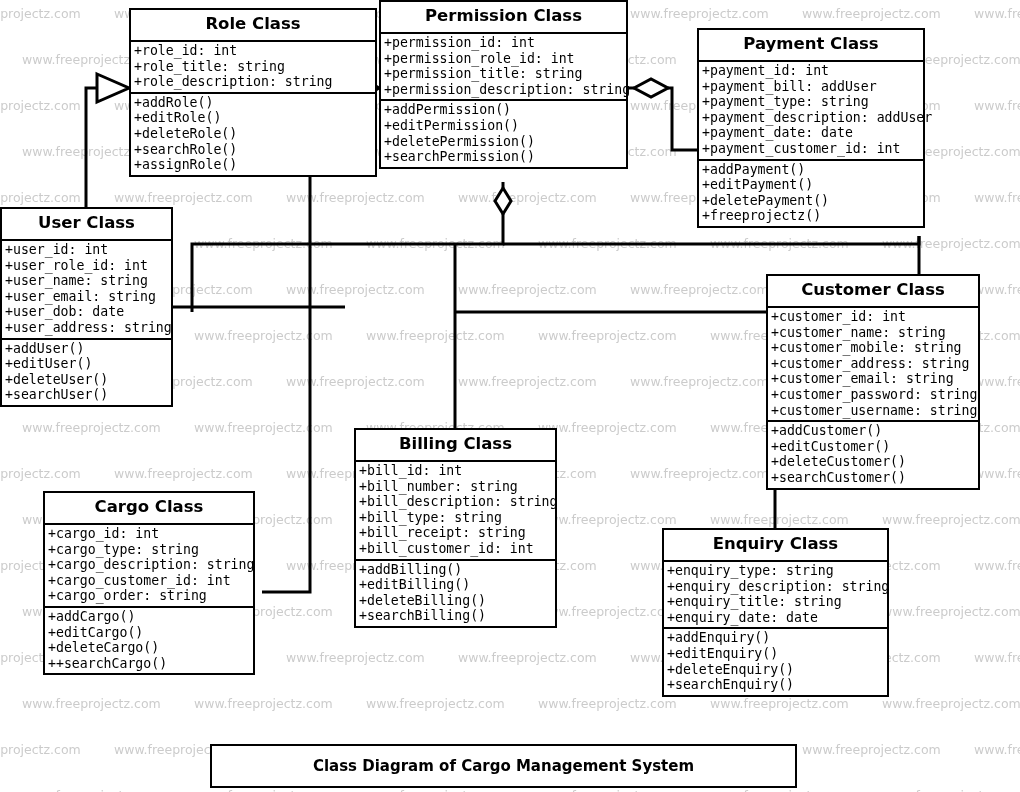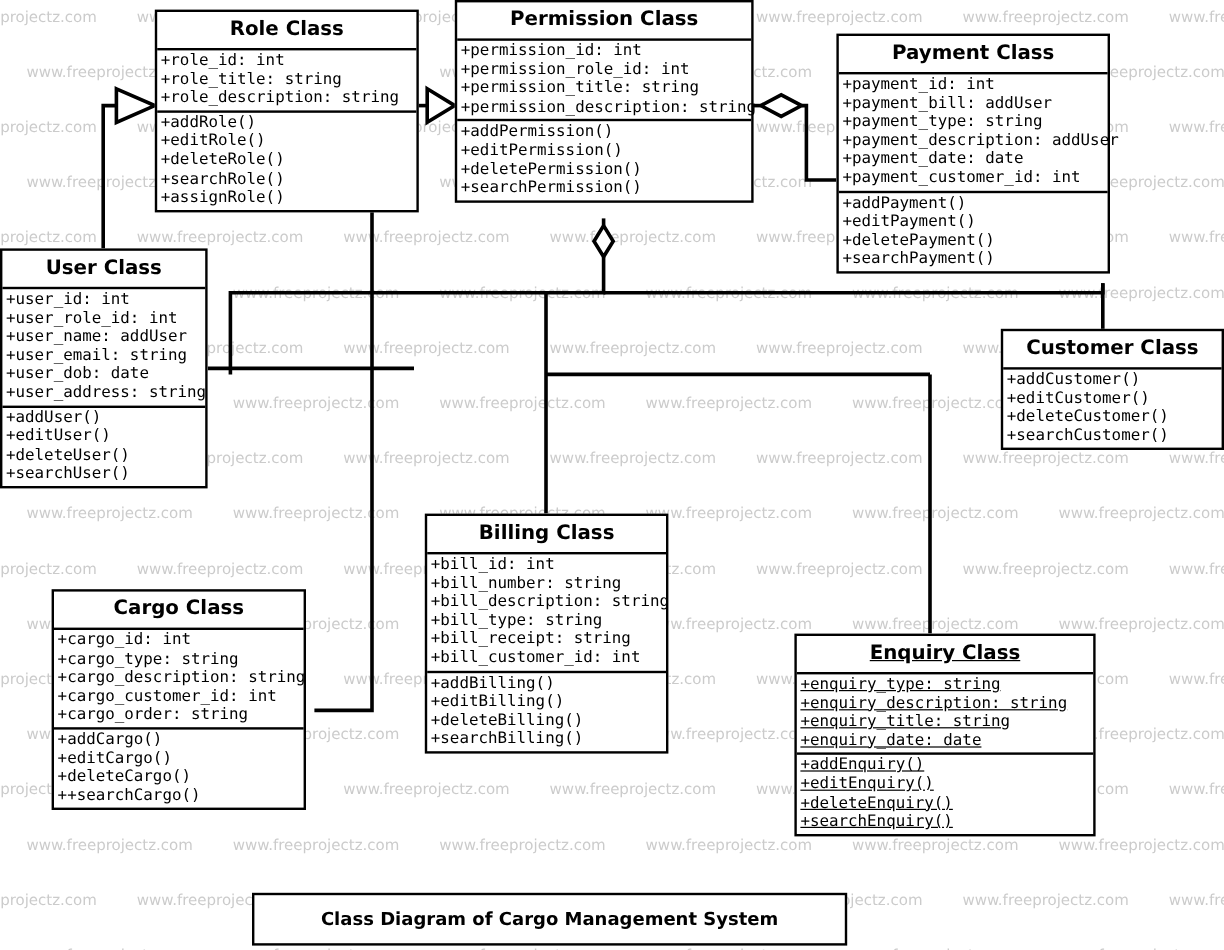--- a/index.html
+++ b/index.html
@@ -235,21 +235,21 @@
       <polygon points="97,74 129,88 97,102"></polygon>
 
       <polygon points="356,74 379,88 356,102"></polygon>
 
       <polygon points="634,88 651,79 668,88 651,97"></polygon>
 
       <polygon points="503,188 511,201 503,214 495,201"></polygon>
     </g>
   </svg>
 
-  <div class="uml-class" id="cls-role" style="left:129px; top:8px; width:220px;">
+  <div class="uml-class" id="cls-role" style="left:129px; top:8px; width:248px;">
     <div class="uml-title">Role Class</div>
     <div class="uml-section uml-attrs">
         <div class="uml-row">+role_id: int</div>
         <div class="uml-row">+role_title: string</div>
         <div class="uml-row">+role_description: string</div>
       </div>
     <div class="uml-section uml-methods">
         <div class="uml-row">+addRole()</div>
         <div class="uml-row">+editRole()</div>
         <div class="uml-row">+deleteRole()</div>
@@ -281,44 +281,53 @@
         <div class="uml-row">+payment_bill: addUser</div>
         <div class="uml-row">+payment_type: string</div>
         <div class="uml-row">+payment_description: addUser</div>
         <div class="uml-row">+payment_date: date</div>
         <div class="uml-row">+payment_customer_id: int</div>
       </div>
     <div class="uml-section uml-methods">
         <div class="uml-row">+addPayment()</div>
         <div class="uml-row">+editPayment()</div>
         <div class="uml-row">+deletePayment()</div>
-        <div class="uml-row">+searchPayment()</div>
+        <div class="uml-row">+freeprojectz()</div>
       </div>
   </div>
 
   <div class="uml-class" id="cls-user" style="left:0px; top:207px; width:173px;">
     <div class="uml-title">User Class</div>
     <div class="uml-section uml-attrs">
         <div class="uml-row">+user_id: int</div>
         <div class="uml-row">+user_role_id: int</div>
-        <div class="uml-row">+user_name: addUser</div>
+        <div class="uml-row">+user_name: string</div>
         <div class="uml-row">+user_email: string</div>
         <div class="uml-row">+user_dob: date</div>
         <div class="uml-row">+user_address: string</div>
       </div>
     <div class="uml-section uml-methods">
         <div class="uml-row">+addUser()</div>
         <div class="uml-row">+editUser()</div>
         <div class="uml-row">+deleteUser()</div>
         <div class="uml-row">+searchUser()</div>
       </div>
   </div>
 
-  <div class="uml-class" id="cls-customer" style="left:834px; top:274px; width:186px;">
+  <div class="uml-class" id="cls-customer" style="left:766px; top:274px; width:214px;">
     <div class="uml-title">Customer Class</div>
+    <div class="uml-section uml-attrs">
+        <div class="uml-row">+customer_id: int</div>
+        <div class="uml-row">+customer_name: string</div>
+        <div class="uml-row">+customer_mobile: string</div>
+        <div class="uml-row">+customer_address: string</div>
+        <div class="uml-row">+customer_email: string</div>
+        <div class="uml-row">+customer_password: string</div>
+        <div class="uml-row">+customer_username: string</div>
+      </div>
     <div class="uml-section uml-methods">
         <div class="uml-row">+addCustomer()</div>
         <div class="uml-row">+editCustomer()</div>
         <div class="uml-row">+deleteCustomer()</div>
         <div class="uml-row">+searchCustomer()</div>
       </div>
   </div>
 
   <div class="uml-class" id="cls-billing" style="left:354px; top:428px; width:203px;">
     <div class="uml-title">Billing Class</div>
@@ -348,33 +357,33 @@
         <div class="uml-row">+cargo_order: string</div>
       </div>
     <div class="uml-section uml-methods">
         <div class="uml-row">+addCargo()</div>
         <div class="uml-row">+editCargo()</div>
         <div class="uml-row">+deleteCargo()</div>
         <div class="uml-row">++searchCargo()</div>
       </div>
   </div>
 
-  <div class="uml-class" id="cls-enquiry" style="left:662px; top:528px; width:251px;text-decoration:underline;">
+  <div class="uml-class" id="cls-enquiry" style="left:662px; top:528px; width:227px;">
     <div class="uml-title">Enquiry Class</div>
     <div class="uml-section uml-attrs">
         <div class="uml-row">+enquiry_type: string</div>
         <div class="uml-row">+enquiry_description: string</div>
         <div class="uml-row">+enquiry_title: string</div>
         <div class="uml-row">+enquiry_date: date</div>
       </div>
     <div class="uml-section uml-methods">
         <div class="uml-row">+addEnquiry()</div>
         <div class="uml-row">+editEnquiry()</div>
         <div class="uml-row">+deleteEnquiry()</div>
         <div class="uml-row">+searchEnquiry()</div>
       </div>
   </div>
 
-  <div id="caption-box" style="left:210px; top:744px; width:496px; height:44px;">
+  <div id="caption-box" style="left:210px; top:744px; width:587px; height:44px;">
     <span id="caption-text">Class Diagram of Cargo Management System</span>
   </div>
 
 </div>
 
 </body></html>

